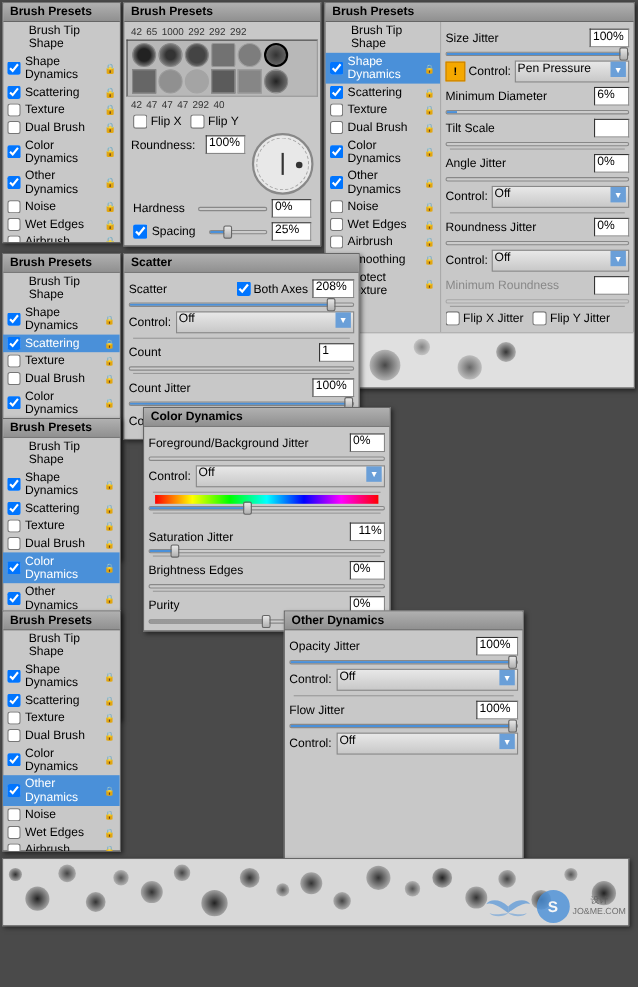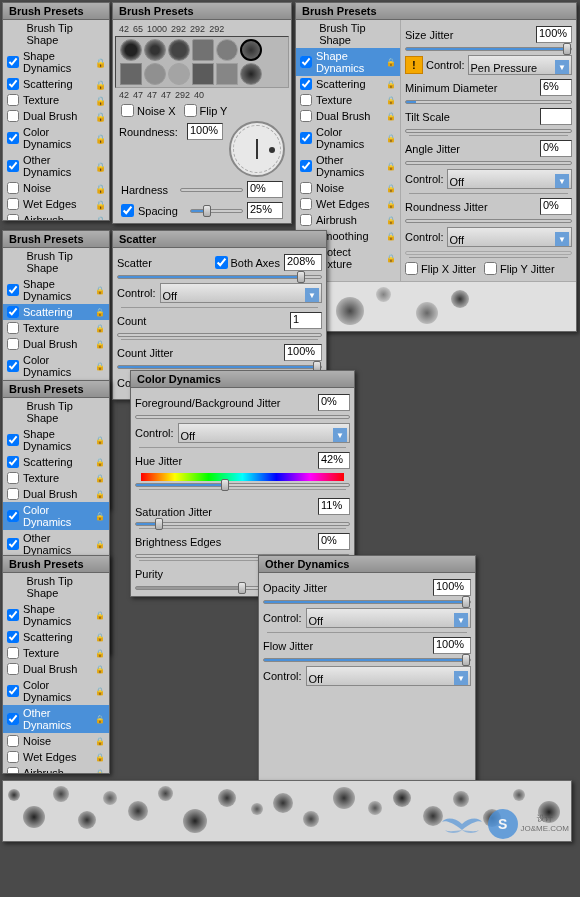--- a/index.html
+++ b/index.html
@@ -70,21 +70,21 @@
       font-size: 9px;
     }
     .dropdown {
       background: linear-gradient(to bottom, #e8e8e8, #c8c8c8);
       border: 1px solid #888;
       height: 20px;
       font-size: 11px;
       padding: 0 2px;
       cursor: pointer;
       display: flex;
-      align-items: flex-end;
+      align-items: flex-start;
       justify-content: space-between;
     }
     .dropdown-arrow {
       width: 14px;
       height: 14px;
       background: #6a9fd8;
       display: flex;
       align-items: center;
       justify-content: center;
       font-size: 8px;
@@ -311,21 +311,21 @@
       <span>47</span>
       <span>47</span>
       <span>292</span>
       <span>40</span>
     </div>
 
 
     <div style="display:flex; gap:8px; padding:2px 6px;">
       <div style="display:flex;align-items:center;gap:3px;">
         <input type="checkbox" style="">
-        <span>Noise X</span>
+        <span>Flip X</span>
       </div>
       <div style="display:flex;align-items:center;gap:3px;">
         <input type="checkbox" style="">
         <span>Flip Y</span>
       </div>
     </div>
 
     <div style="display:flex; gap:4px; padding:2px 4px; align-items:flex-start;">
       <div style="flex:1;">
         <div style="display:flex;align-items:center;gap:3px;padding:2px 0;">
@@ -472,20 +472,24 @@
           <div class="input-field" style="width:32px;">0%</div>
         </div>
         <div style="height:4px;background:#ccc;border:1px solid #888;border-radius:2px;margin:2px 0;"></div>
         <div style="display:flex;align-items:center;gap:3px;padding:2px 0;">
           <span style="font-size:11px;">Control:</span>
           <div class="dropdown" style="flex:1;font-size:11px;">
             <span>Off</span>
             <div class="dropdown-arrow">▼</div>
           </div>
         </div>
+        <div style="display:flex;align-items:center;justify-content:space-between;padding:2px 0;">
+          <span style="font-size:11px;color:#888;">Minimum Roundness</span>
+          <div class="input-field" style="width:32px;"></div>
+        </div>
         <div style="height:4px;background:#ccc;border:1px solid #888;border-radius:2px;margin:2px 0;opacity:0.5;"></div>
         <hr class="panel-divider">
 
         <div style="display:flex;gap:8px;padding:2px 0;">
           <div style="display:flex;align-items:center;gap:3px;">
             <input type="checkbox" style="">
             <span style="font-size:11px;">Flip X Jitter</span>
           </div>
           <div style="display:flex;align-items:center;gap:3px;">
             <input type="checkbox" style="">
@@ -690,32 +694,28 @@
     </div>
     <div style="height:4px;background:#ccc;border:1px solid #888;border-radius:2px;margin:2px 0;"></div>
     <div style="display:flex;align-items:center;gap:4px;padding:2px 0;">
       <span style="font-size:11px;">Control:</span>
       <div class="dropdown" style="flex:1;">
         <span>Off</span>
         <div class="dropdown-arrow">▼</div>
       </div>
     </div>
     <hr class="panel-divider">
-    <div style="display:flex;align-items:center;justify-content:space-between;padding:2px 0;">
-      <span style="font-size:11px;">Hue Jitter</span>
-      <div class="input-field" style="width:32px;">42%</div>
-    </div>
     <div class="mini-gradient"></div>
     <div style="height:4px;background:linear-gradient(to right,#4a90d9 42%,#ccc 42%);border:1px solid #888;border-radius:2px;margin:2px 0;position:relative;">
       <div style="width:8px;height:12px;background:linear-gradient(to bottom,#e8e8e8,#b0b0b0);border:1px solid #666;border-radius:2px;position:absolute;top:-5px;left:40%;"></div>
     </div>
     <hr class="panel-divider">
     <div style="display:flex;align-items:center;justify-content:space-between;padding:2px 0;">
       <span style="font-size:11px;margin-top:12px;">Saturation Jitter</span>
-      <div class="input-field" style="width:32px;">11%</div>
+      <div class="input-field" style="width:32px;text-align:right;">11%</div>
     </div>
     <div style="height:4px;background:linear-gradient(to right,#4a90d9 11%,#ccc 11%);border:1px solid #888;border-radius:2px;margin:2px 0;position:relative;">
       <div style="width:8px;height:12px;background:linear-gradient(to bottom,#e8e8e8,#b0b0b0);border:1px solid #666;border-radius:2px;position:absolute;top:-5px;left:9%;"></div>
     </div>
     <hr class="panel-divider">
     <div style="display:flex;align-items:center;justify-content:space-between;padding:2px 0;">
       <span style="font-size:11px;">Brightness Edges</span>
       <div class="input-field" style="width:32px;">0%</div>
     </div>
     <div style="height:4px;background:#ccc;border:1px solid #888;border-radius:2px;margin:2px 0;"></div>

